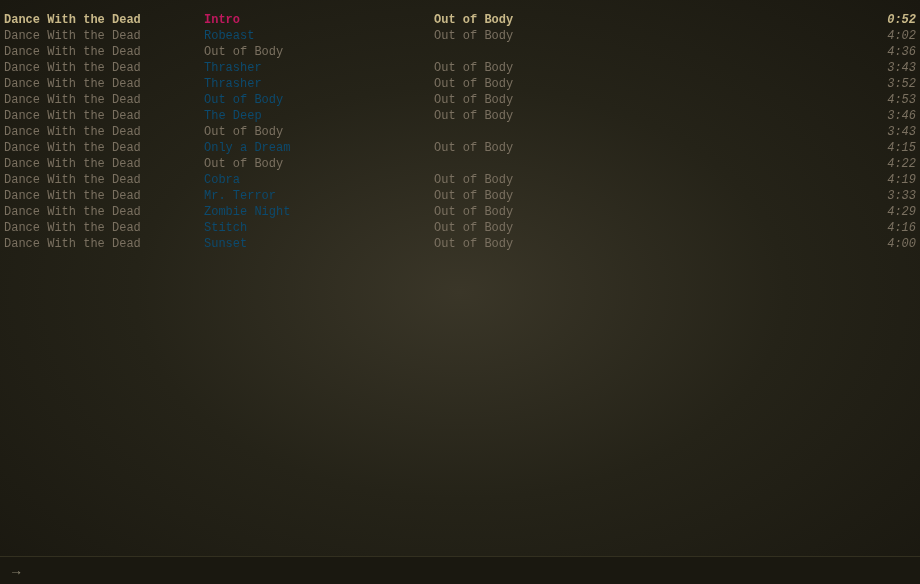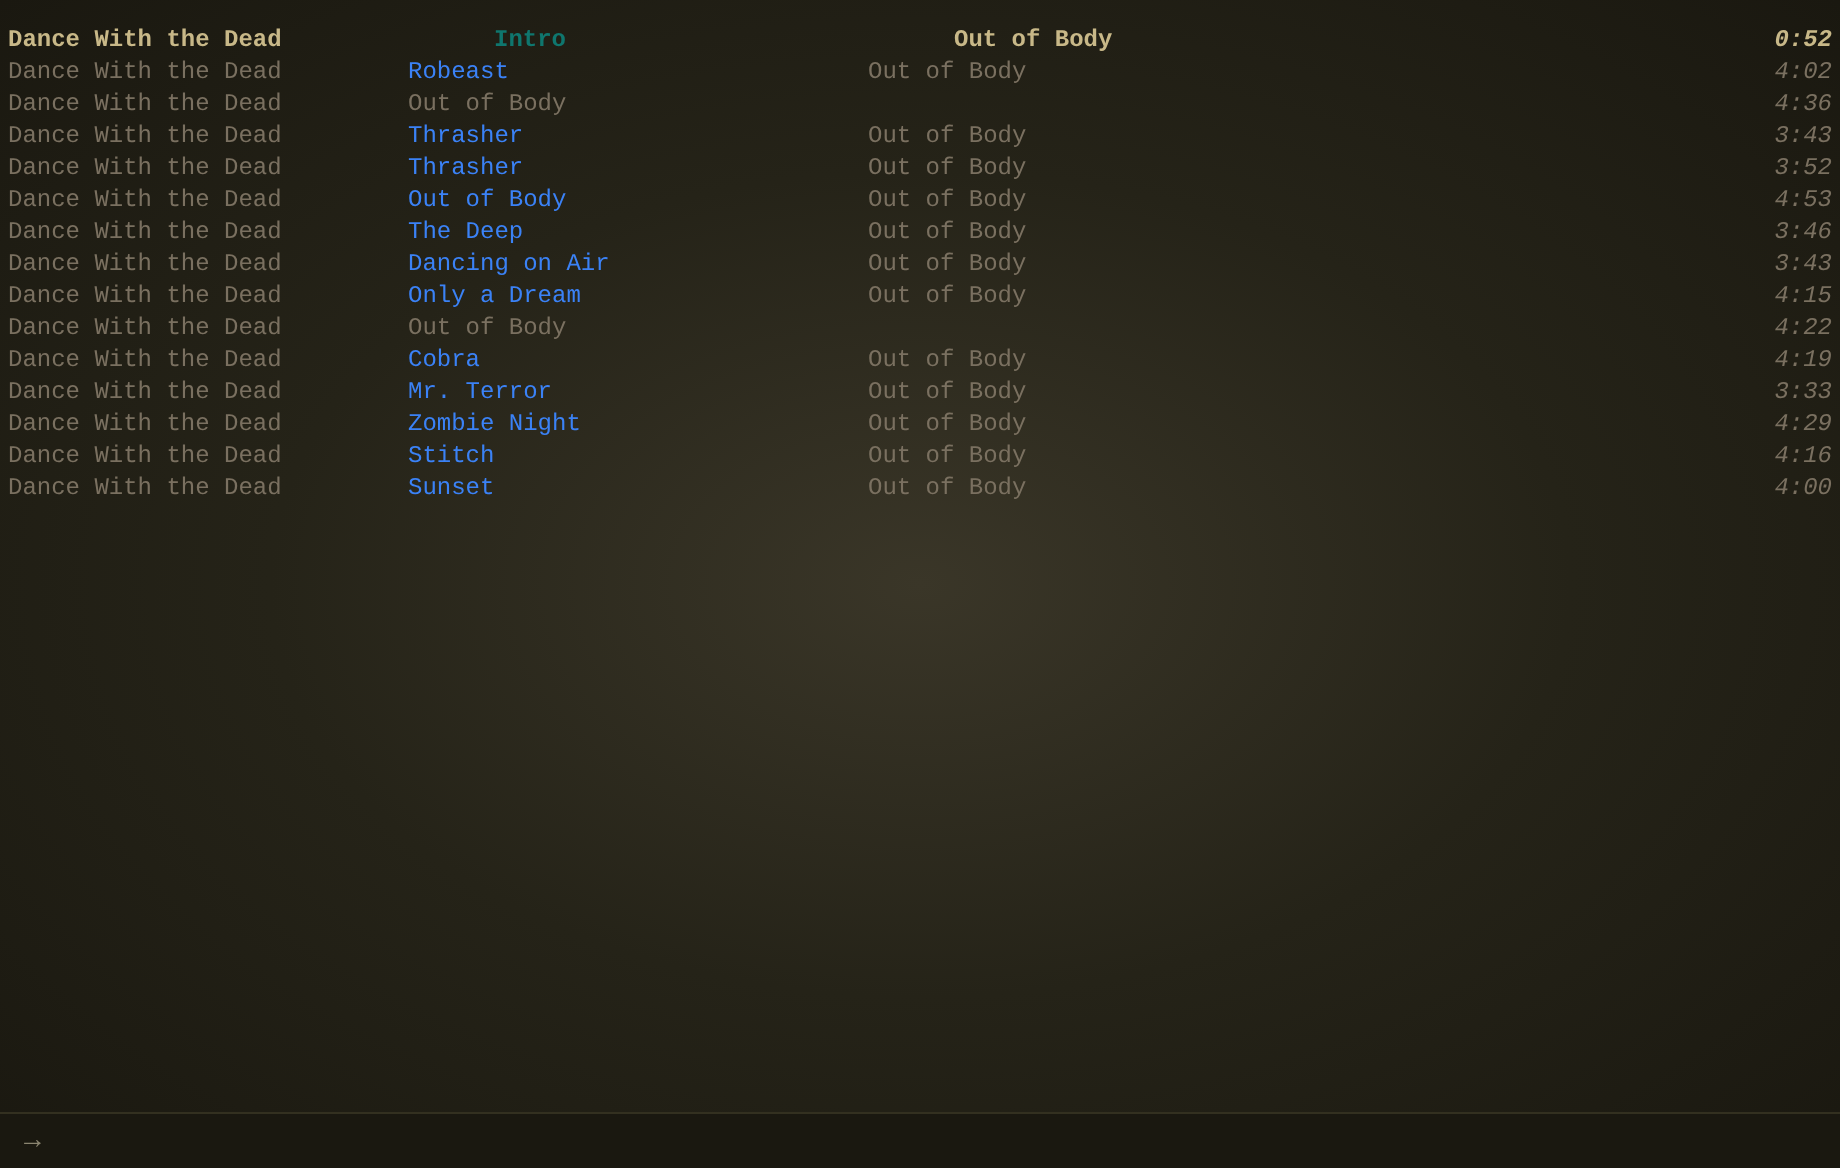--- a/index.html
+++ b/index.html
@@ -47,27 +47,26 @@
       font-size: 12px;
     }
 
     .table-row:first-child .col-artist {
       color: #c8b888;
     }
 
     .col-title {
       width: 230px;
       min-width: 230px;
-      color: #3b82f6;
+      color: #0c4a6e;
       font-size: 12px;
     }
 
     .table-row:first-child .col-title {
-      color: #0f766e;
-      margin-left: 43px;
+      color: #be185d;
     }
 
     .col-album {
       flex: 1;
       color: #7a7060;
       font-size: 12px;
     }
 
     .table-row:first-child .col-album {
       color: #c8b888;
@@ -145,21 +144,20 @@
       <span class="col-duration">4:53</span>
     </div>
     <div class="table-row">
       <span class="col-artist">Dance With the Dead</span>
       <span class="col-title">The Deep</span>
       <span class="col-album">Out of Body</span>
       <span class="col-duration">3:46</span>
     </div>
     <div class="table-row">
       <span class="col-artist">Dance With the Dead</span>
-      <span class="col-title">Dancing on Air</span>
       <span class="col-album">Out of Body</span>
       <span class="col-duration">3:43</span>
     </div>
     <div class="table-row">
       <span class="col-artist">Dance With the Dead</span>
       <span class="col-title">Only a Dream</span>
       <span class="col-album">Out of Body</span>
       <span class="col-duration">4:15</span>
     </div>
     <div class="table-row">

